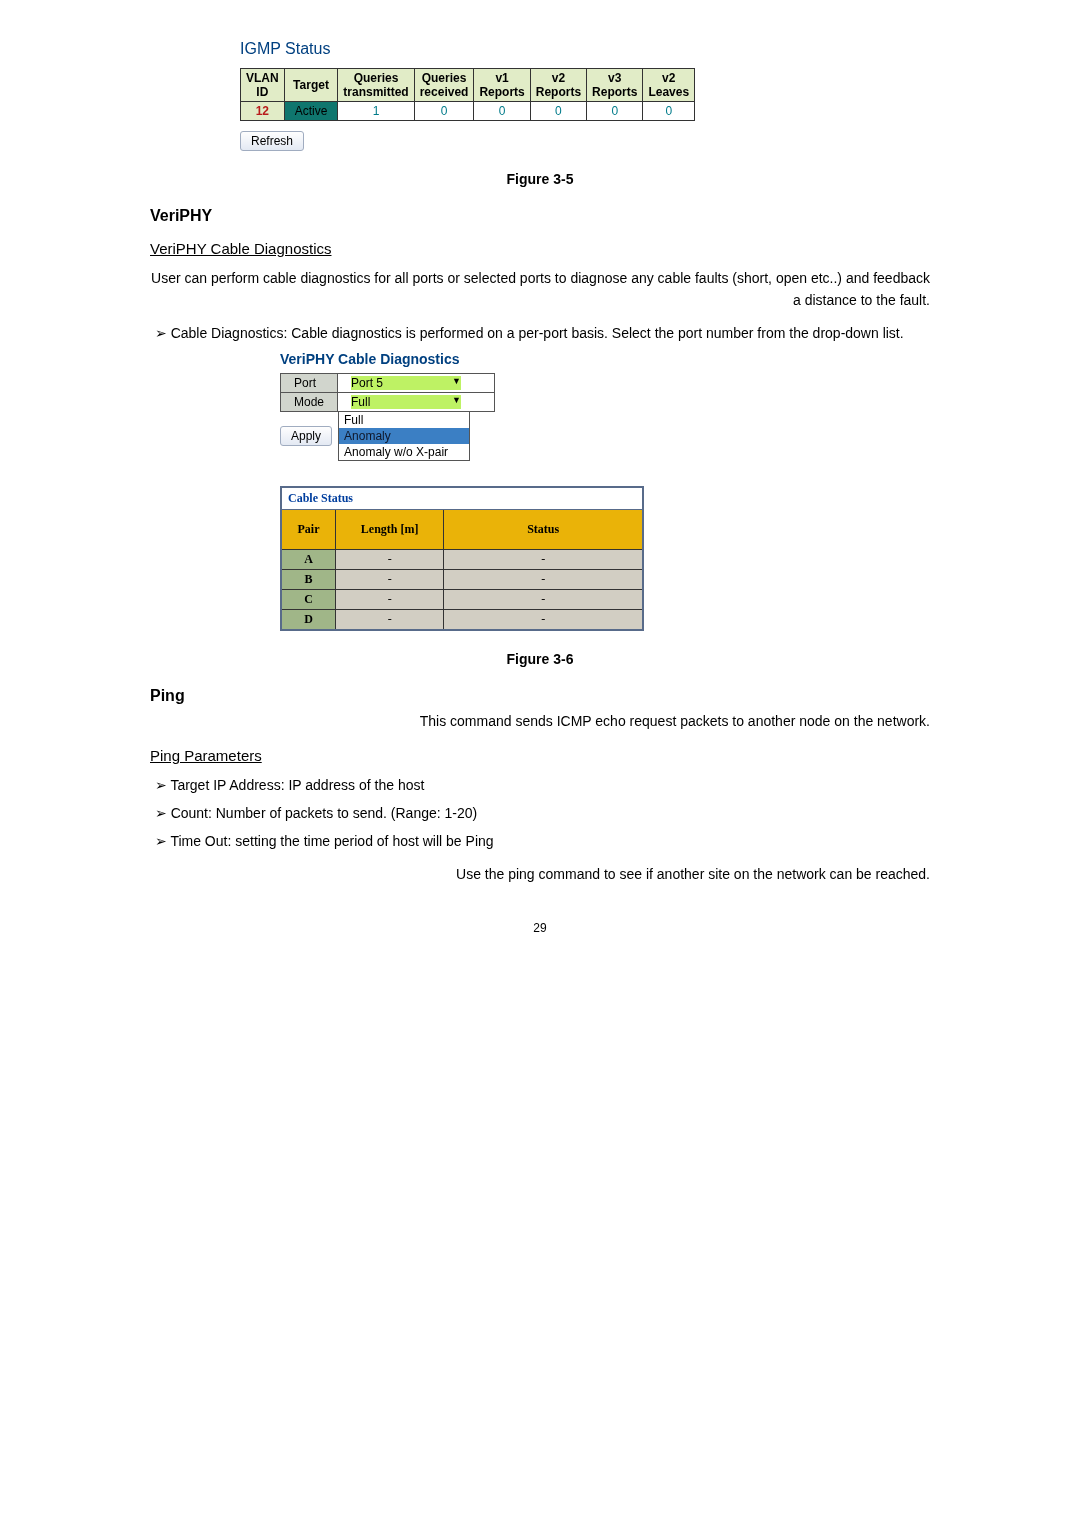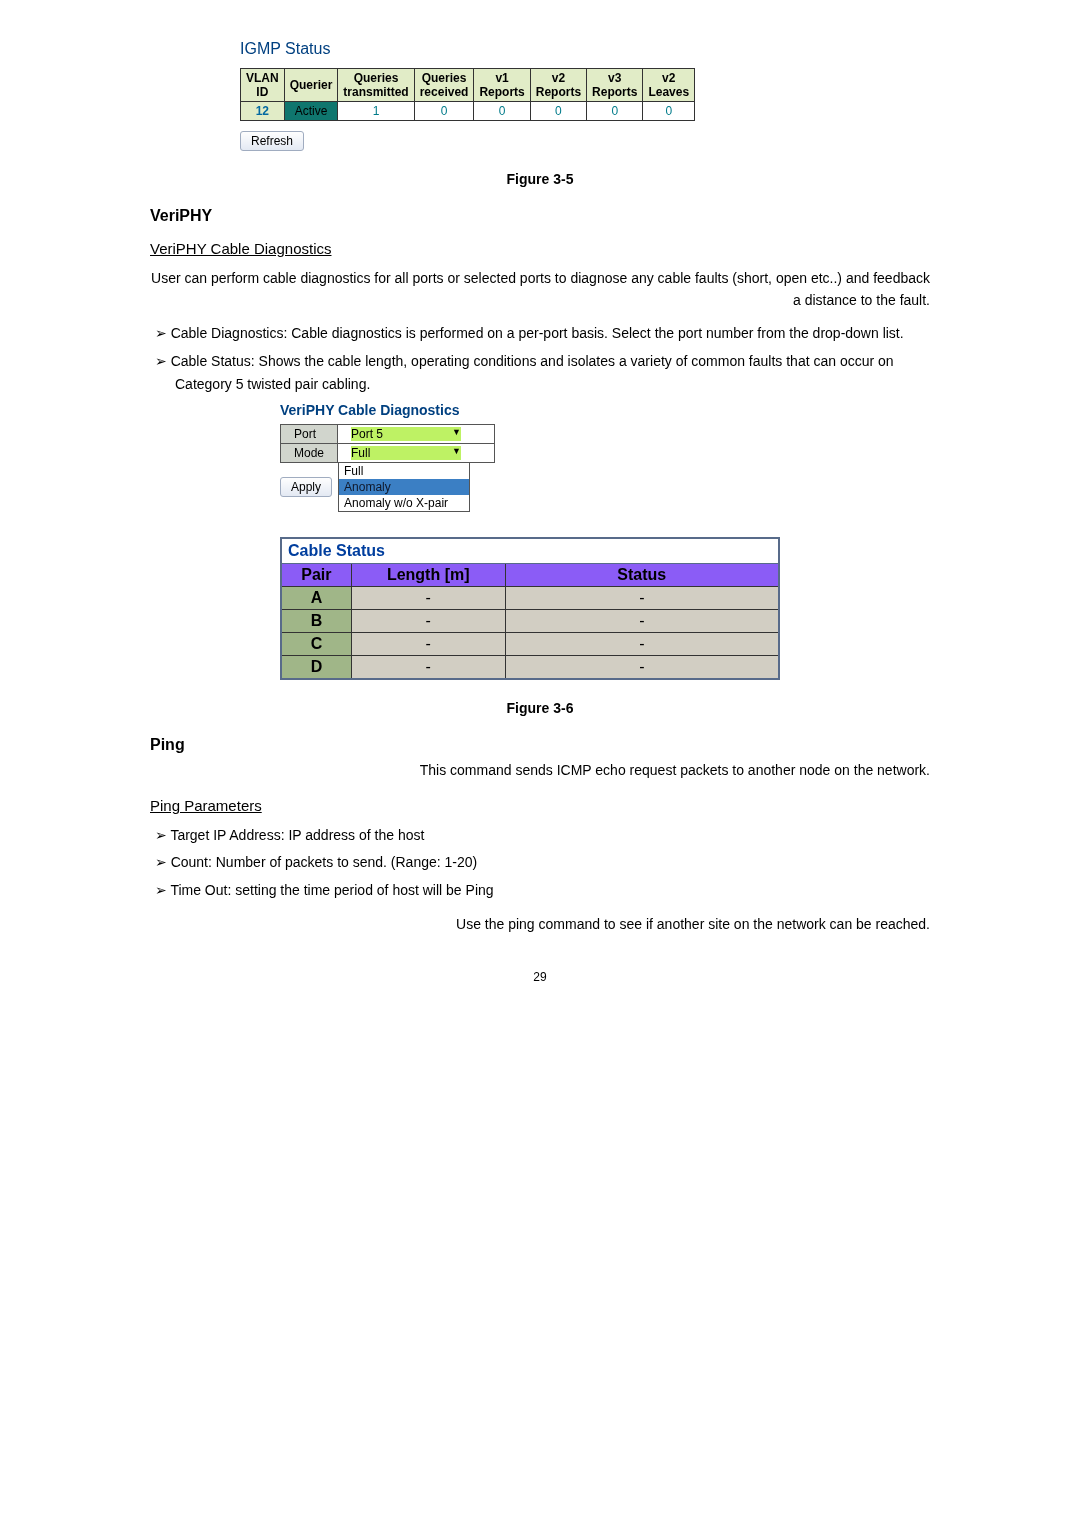--- a/index.html
+++ b/index.html
@@ -79,86 +79,86 @@
     width: 130px;
     font-size: 12px;
   }
   .optlist div { padding: 1px 5px; }
   .optlist .sel { background: #3b7fc4; color: #0f172a; }
   
   table.status {
     border-collapse: collapse;
     margin-left: 130px;
     margin-top: 40px;
-    font-size: 16px;
+    font-size: 12px;
     border: 2px solid #586b8a;
-    width: 500px;
+    width: 364px;
+    font-family: Liberation Serif, serif;
   }
   table.status th.title {
     background: #fff;
     color: #003e9e;
     text-align: left;
     padding: 3px 6px;
     border-bottom: 1px solid #586b8a;
     font-weight: bold;
   }
   table.status th {
-    background: #8b5cf6;
-    border: 1px solid #333;
-    padding: 2px 6px;
+    background: #eab308;
+    border: 1px solid #333;
+    padding: 12px 6px;
     font-weight: bold;
     text-align: center;
   }
   table.status td {
     border: 1px solid #333;
     padding: 2px 6px;
     background: #d2cec3;
     text-align: center;
   }
   table.status td.pair { font-weight: bold; background: #a0b688; }
   .page-no { text-align: center; margin-top: 35px; font-size: 12px; }
 </style>
 </head>
 <body>
 
 <div class="igmp-title">IGMP Status</div>
 <table class="igmp">
   <tbody>
       <tr>
     <th>VLAN<br>ID</th>
-    <th>Querier</th>
+    <th>Target</th>
     <th>Queries<br>transmitted</th>
     <th>Queries<br>received</th>
     <th>v1<br>Reports</th>
     <th>v2<br>Reports</th>
     <th>v3<br>Reports</th>
     <th>v2<br>Leaves</th>
   </tr>
   <tr>
-    <td style="background:#e1ecc7;color:#0369a1;font-weight:bold">12</td>
+    <td style="background:#e1ecc7;color:#b91c1c;font-weight:bold">12</td>
     <td style="background:#0f766e;color:#000">Active</td>
     <td>1</td>
     <td>0</td>
     <td>0</td>
     <td>0</td>
     <td>0</td>
     <td>0</td>
   </tr>
 </tbody>
   </table>
 <div class="btn-wrap"><span class="btn">Refresh</span></div>
 
 <div class="fig-caption">Figure 3-5</div>
 
 <h3 class="section">VeriPHY</h3>
 <div class="subsection">VeriPHY Cable Diagnostics</div>
 <p>User can perform cable diagnostics for all ports or selected ports to diagnose any cable faults (short, open etc..) and feedback a distance to the fault.</p>
 <ul class="arrow">
   <li>Cable Diagnostics: Cable diagnostics is performed on a per-port basis. Select the port number from the drop-down list.</li>
-  <li>Cable Status: Shows the cable length, operating conditions and isolates a variety of common faults that can occur on Category 5 twisted pair cabling.</li>
 </ul>
 
 <div class="veri-title">VeriPHY Cable Diagnostics</div>
 <table class="veri">
   <tbody>
       <tr>
     <td>Port</td>
     <td class="field" style="width:130px">
       <span class="dropdown">
         <span>Port 5</span>

